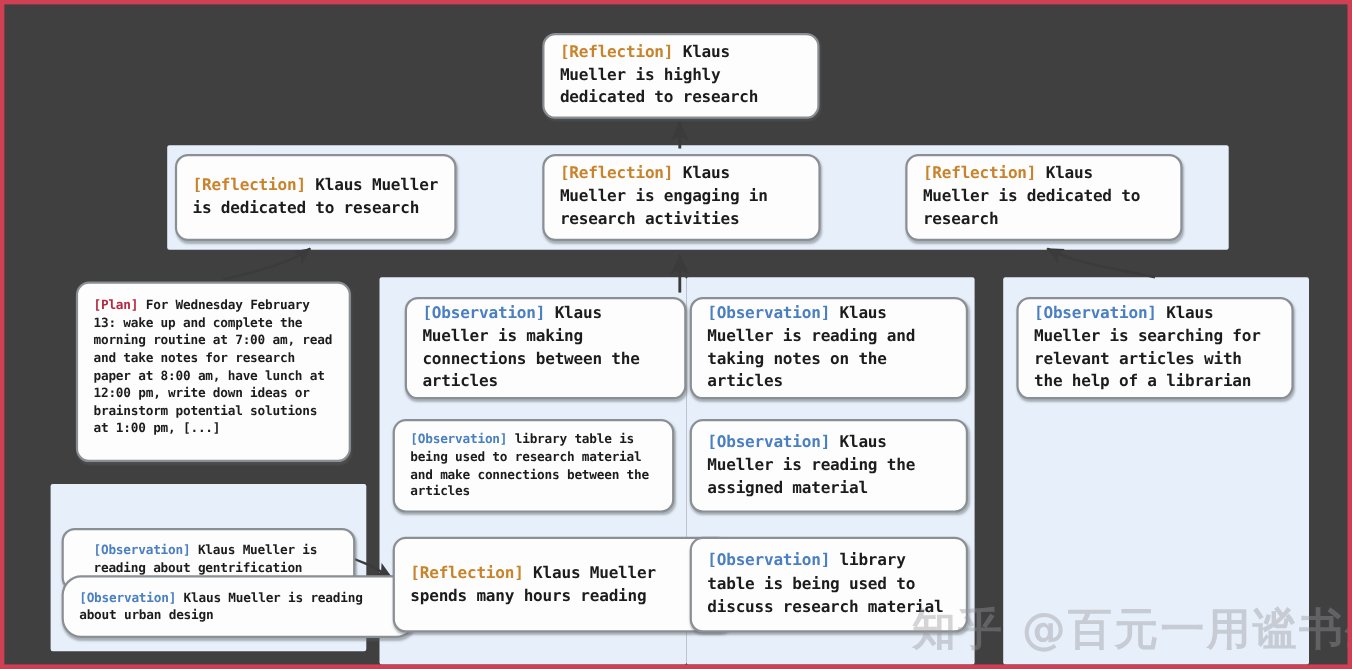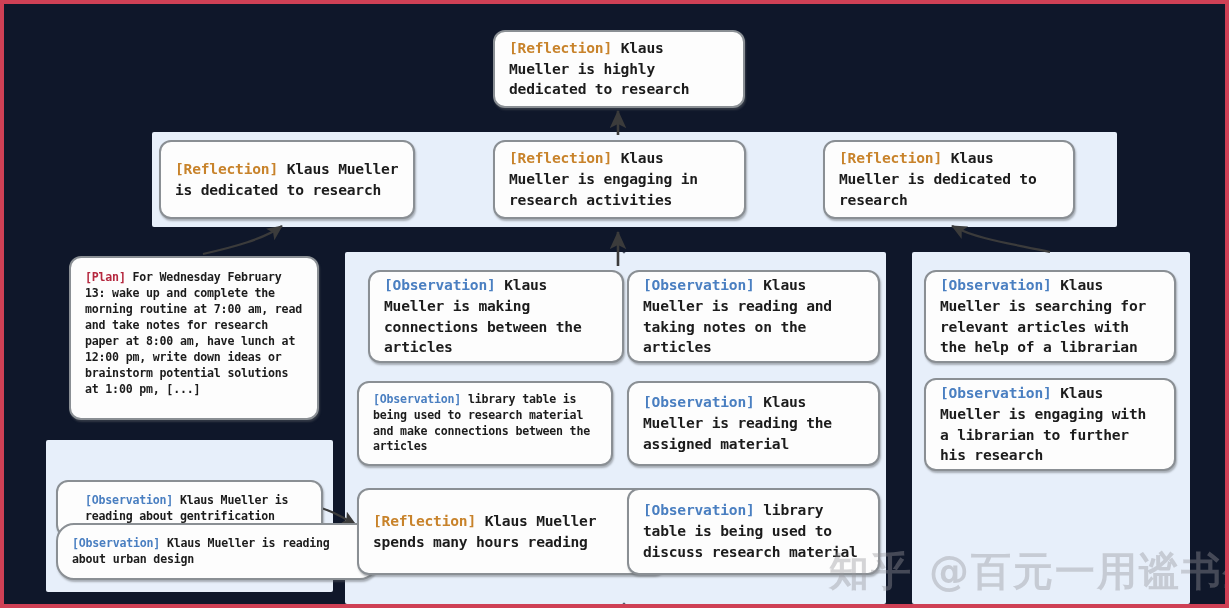--- a/index.html
+++ b/index.html
@@ -7,21 +7,21 @@
     width:1229px;height:608px;
     background:#ffffff;
     font-family:"DejaVu Sans Mono",monospace;
     overflow:hidden;
   }
   #root{
     position:relative;
     width:1229px;height:608px;
     box-sizing:border-box;
     border:4px solid #cf4055;
-    background:#0f172a;
+    background:#404040;
     overflow:hidden;
   }
   .panel{
     position:absolute;
     background:#e7effa;
     border-radius:2px;
   }
   .node{
     position:absolute;
     box-sizing:border-box;
@@ -142,20 +142,17 @@
   </div>
 
   <div class="node sz15" style="left:920px;top:266px;width:252px;height:93px;">
     <div class="txt"><span class="tag tag-observation">[Observation]</span><span> Klaus Mueller is searching for relevant articles with the help of a librarian</span></div>
   </div>
 
   <div class="node sz15" style="left:623px;top:484px;width:253px;height:87px;">
     <div class="txt"><span class="tag tag-observation">[Observation]</span><span> library table is being used to discuss research material</span></div>
   </div>
 
-  <div class="node sz15" style="left:920px;top:374px;width:252px;height:93px;">
-    <div class="txt"><span class="tag tag-observation">[Observation]</span><span> Klaus Mueller is engaging with a librarian to further his research</span></div>
-  </div>
 
 
   <div class="watermark" style="left:825px;top:540px;">知乎 @百元一用谧书生</div>
 
 </div>
 
 </body></html>

